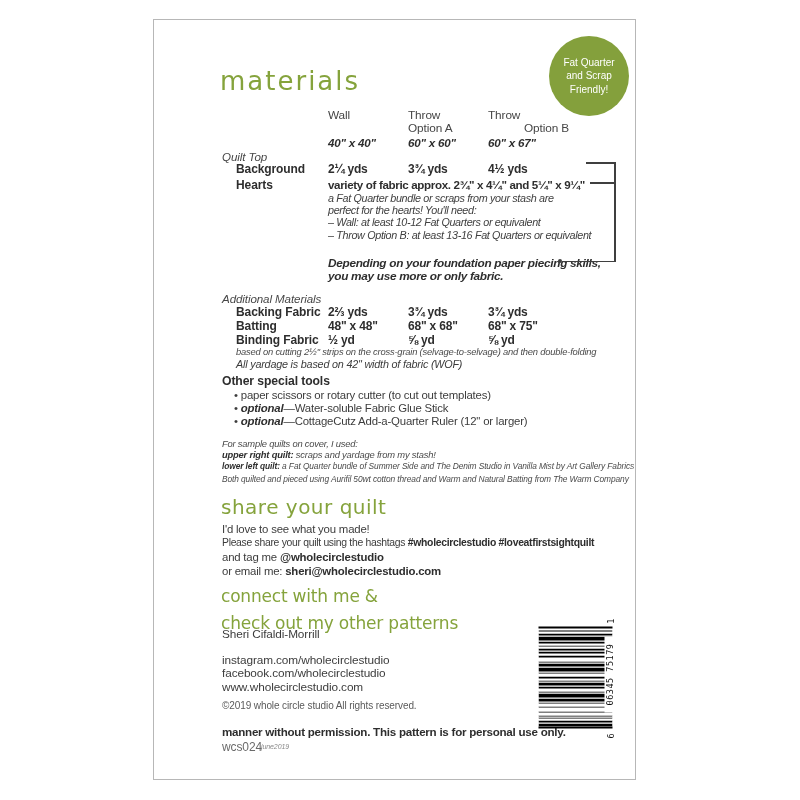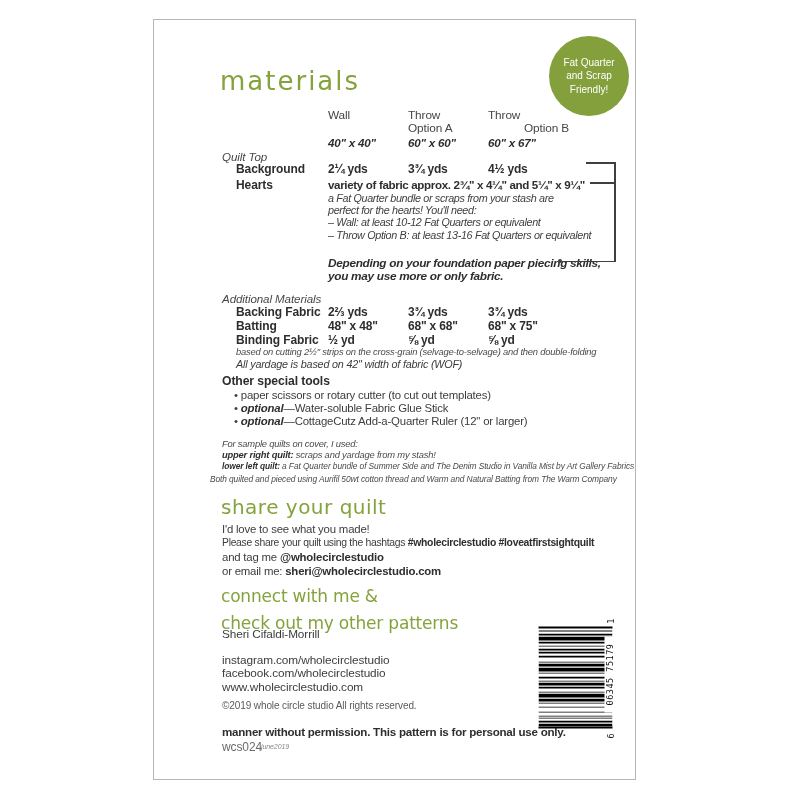--- a/index.html
+++ b/index.html
@@ -129,21 +129,21 @@
       <span class="bi">optional</span><span>—CottageCutz Add-a-Quarter Ruler (12" or larger)</span>
     </div>
 
     <div class="t smit" style="left:68px;top:418px;">For sample quilts on cover, I used:</div>
     <div class="t smit" style="left:68px;top:429px;">
       <span class="bi" style="font-size:9.4px;">upper right quilt:</span><span> scraps and yardage from my stash!</span>
     </div>
     <div class="t xsit" style="left:68px;top:441px;">
       <span class="bi" style="font-size:8.4px;">lower left quilt:</span><span> a Fat Quarter bundle of Summer Side and The Denim Studio in Vanilla Mist by Art Gallery Fabrics</span>
     </div>
-    <div class="t xsit" style="left:56px;top:454px;">Both quilted  and pieced using Aurifil 50wt cotton thread and Warm and Natural Batting from The Warm Company</div>
+    <div class="t xsit" style="left:68px;top:454px;">Both quilted  and pieced using Aurifil 50wt cotton thread and Warm and Natural Batting from The Warm Company</div>
 
     <div class="t gh h-share" style="left:67px;top:475px;">share your quilt</div>
     <div class="t shareline" style="left:68px;top:503px;">I'd love to see what you made!</div>
     <div class="t hashline" style="left:68px;top:517px;">
       <span>Please share your quilt using the hashtags </span><span class="b">#wholecirclestudio #loveatfirstsightquilt</span>
     </div>
     <div class="t shareline" style="left:68px;top:531px;">
       <span>and tag me </span><span class="b">@wholecirclestudio</span>
     </div>
     <div class="t shareline" style="left:68px;top:545px;">

